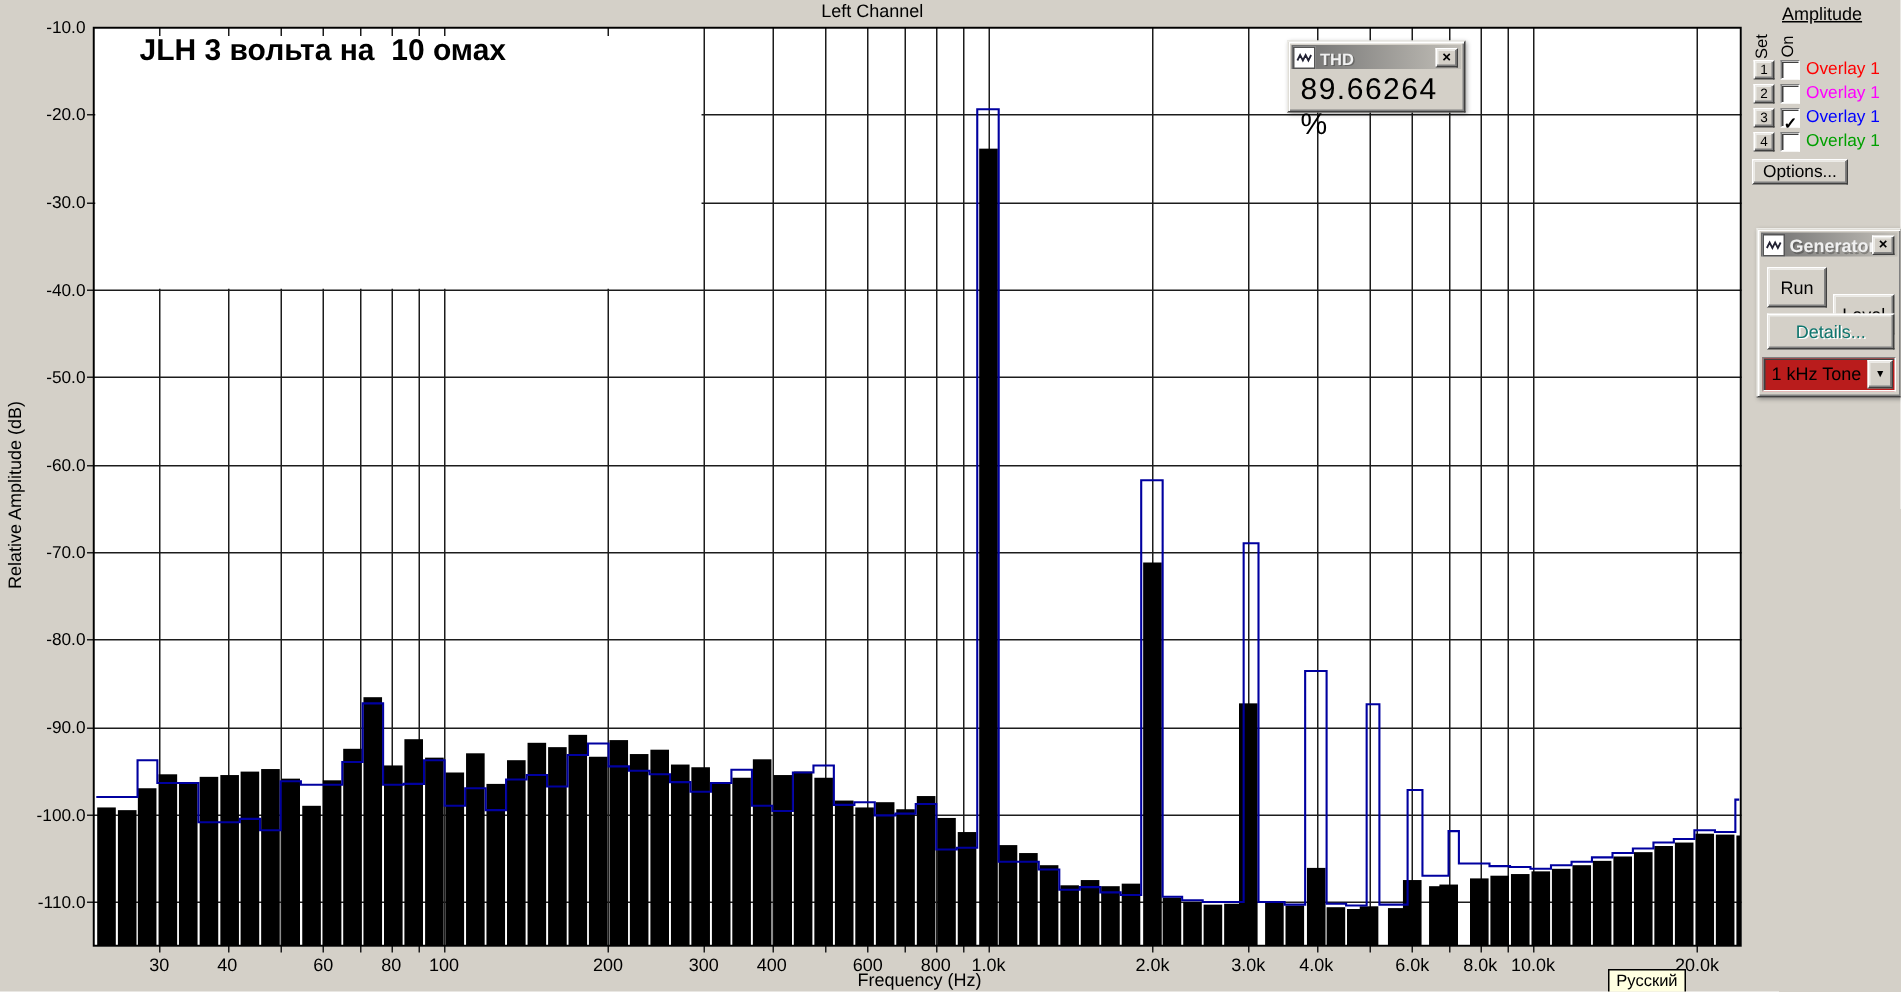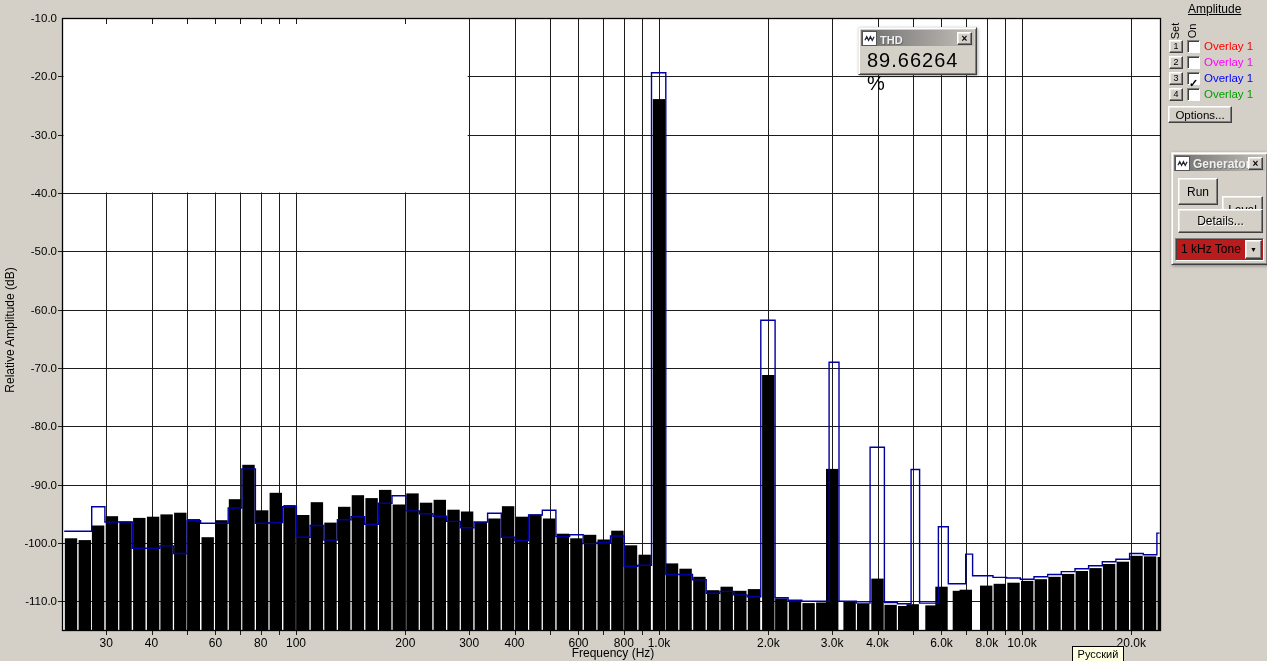--- a/index.html
+++ b/index.html
@@ -30,21 +30,21 @@
   .sunkenfield{background:#b91c1c;border:1px solid;border-color:#808080 #fff #fff #808080;
                box-shadow:inset 1px 1px 0 #404040;box-sizing:border-box;}
   .cb{width:13px;height:13px;background:#fff;border:1px solid;border-color:#808080 #fff #fff #808080;
       box-shadow:inset 1px 1px 0 #404040;box-sizing:border-box;}
   .check{font-size:11px;font-weight:bold;line-height:10px;margin-left:1px;visibility:hidden;}
   .numbtn{width:14px;height:13px;font-size:9px;line-height:11px;}
   .ov-label{font-size:11.5px;line-height:13px;}
   .vlabel{font-size:11px;text-align:center;transform:rotate(-90deg);width:30px;height:14px;}
   #overlays-title{left:1188px;top:2px;font-size:12px;text-decoration:underline;}
   #thd-value{left:8px;top:21px;font-size:20px;letter-spacing:1px;}
-  #gen-details[disabled]{color:#000000;text-shadow:1px 1px 0 #fff;}
+  #gen-details[disabled]{color:#0f766e;text-shadow:1px 1px 0 #fff;}
   #tooltip{left:1072px;top:646px;width:50px;height:17px;background:#ffffe1;border:1px solid #000;
            font-size:11px;text-align:center;line-height:15px;}
 </style>
 </head>
 <body>
 
 <div id="app">
 
   <svg id="plot-svg" width="1267" height="661">
       <rect x="62" y="18" width="1099" height="613" fill="#ffffff"></rect>
@@ -201,22 +201,24 @@
         <text x="57" y="255.3" text-anchor="end">-50.0</text>
         <text x="57" y="313.7" text-anchor="end">-60.0</text>
         <text x="57" y="372.0" text-anchor="end">-70.0</text>
         <text x="57" y="430.3" text-anchor="end">-80.0</text>
         <text x="57" y="488.7" text-anchor="end">-90.0</text>
         <text x="57" y="547.0" text-anchor="end">-100.0</text>
         <text x="57" y="605.3" text-anchor="end">-110.0</text>
       </g>
     </svg>
 
+  <div class="abs" id="title-strip">Left Channel</div>
   <div class="abs" id="ylabel">Relative Amplitude (dB)</div>
   <div class="abs" id="xlabel">Frequency (Hz)</div>
+  <div class="abs" id="annotation">JLH 3 вольта на  10 омах</div>
 
   <div class="abs window" style="left:858px;top:27px;width:117px;height:46px;">
     <div class="titlebar">
       <span class="winicon">
         <svg width="11" height="11" viewBox="0 0 12 12">
             <path d="M1 8 L3 4 L5 8 L7 4 L9 8 L11 4" stroke="#223" stroke-width="1.3" fill="none"></path>
           </svg>
       </span>
       <span class="ttl">THD</span>
       <button class="btn3d closebtn">×</button>

